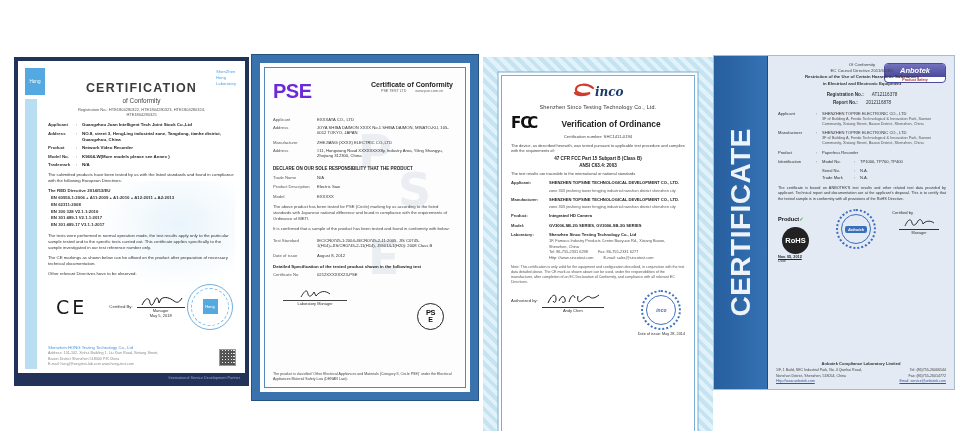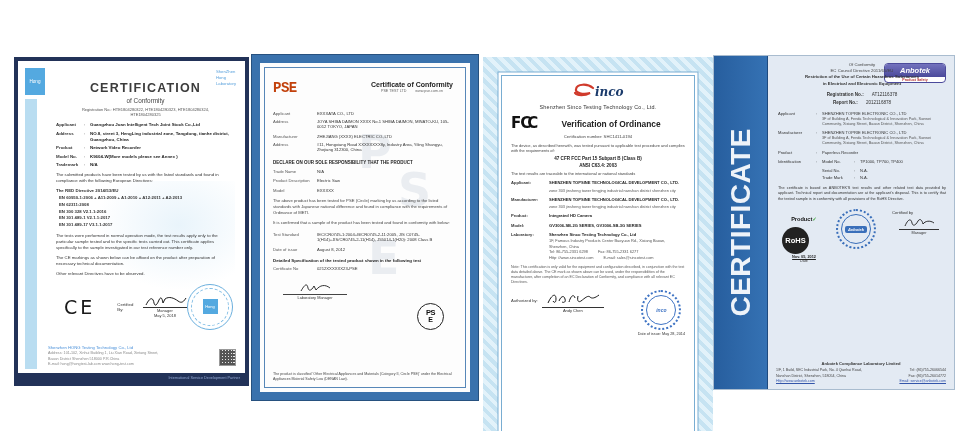--- a/index.html
+++ b/index.html
@@ -12,21 +12,21 @@
   .cert *{box-sizing:border-box}
 
   
   .c1{left:14px;top:57px;width:235px;height:329px;background:#fff;border:4px solid #223258}
   .c1-strip{position:absolute;left:7px;top:38px;bottom:13px;width:12px;background:#b9ddf1}
   .c1-badge{position:absolute;left:7px;top:7px;width:20px;height:27px;background:#54a9e0;color:#fff;
     font-size:4.6px;display:flex;align-items:center;justify-content:center}
   .c1-lab{position:absolute;right:9px;top:8px;color:#58a0dc;font-size:4.2px;line-height:1.4}
   .c1-map{position:absolute;right:10px;top:120px;width:140px;height:110px;
     background:radial-gradient(ellipse at 60% 40%,#e9f4fb 0%,rgba(233,244,251,0) 70%)}
-  .c1-flow{position:absolute;left:38px;right:10px;top:20px}
+  .c1-flow{position:absolute;left:30px;right:10px;top:20px}
   .c1-title{text-align:center;font-size:12.5px;letter-spacing:1.2px;color:#3c3c3c;font-weight:600}
   .c1-sub{text-align:center;font-size:6.4px;color:#444;margin-top:2px}
   .c1-reg{text-align:center;font-size:4px;color:#555;line-height:1.35;margin-top:2.5px}
   .c1-fields{margin-top:5px;font-size:4.4px;line-height:1.35}
   .c1-row{display:flex;margin-bottom:2.6px}
   .c1-row .lbl{width:28px;flex:none;font-weight:bold;color:#333}
   .c1-row .sep{width:6px;flex:none;color:#333}
   .c1-row .val{flex:1;font-weight:bold;color:#222}
   .c1-p{font-size:4.3px;line-height:1.4;color:#333;margin-top:4px}
   .c1-dir{font-size:4.4px;font-weight:bold;margin-top:4px}
@@ -51,22 +51,22 @@
   .c1-bar{position:absolute;left:0;right:0;bottom:0;height:9px;background:#223258;color:#93a8d2;
     font-size:3.8px;display:flex;align-items:center;justify-content:flex-end;padding-right:5px}
 
   
   .c2{left:252px;top:55px;width:226px;height:345px;background:#fdfdfd;border:8px solid #3a72ad;
     box-shadow:0 0 0 1px #27517f}
   .c2-frame{position:absolute;inset:4px;border:1px solid #5787b8;pointer-events:none}
   .c2-wm{position:absolute;font-weight:bold;color:rgba(120,140,170,0.14);font-family:"DejaVu Sans",sans-serif}
   .c2-flow{position:absolute;left:13px;right:13px;top:12px}
   .c2-head{display:flex;justify-content:space-between;align-items:flex-start;margin-top:6px}
-  .pse-logo{font-size:14px;font-weight:800;color:#c2410c;letter-spacing:-0.5px;line-height:1;
-    font-family:Liberation Mono, monospace}
+  .pse-logo{font-size:20px;font-weight:800;color:#6d28d9;letter-spacing:-0.5px;line-height:1;
+    font-family:Liberation Sans, sans-serif}
   .c2-titleblock{text-align:center;margin-right:4px}
   .c2-title{font-size:7px;font-weight:bold;color:#222}
   .c2-titlesub{font-size:3.7px;color:#666;margin-top:1px;display:flex;gap:9px;justify-content:center}
   .c2-fields{margin-top:16px;font-size:4.2px;line-height:1.35;color:#444}
   .c2-row{display:flex;margin-bottom:2px}
   .c2-row .lbl{width:44px;flex:none;color:#555}
   .c2-row .val{flex:1;color:#333}
   .c2-declare{font-weight:bold;font-size:4.5px;color:#222;margin-top:7px}
   .c2-fields2{margin-top:4px;font-size:4.2px;line-height:1.4}
   .c2-fields2 .c2-row{margin-bottom:3.4px}
@@ -139,21 +139,21 @@
   .c4-row{display:flex;font-size:4.1px;line-height:1.4;margin-top:3.2px}
   .c4-row .lbl{width:38px;flex:none;color:#333}
   .c4-row .sep{width:6px;flex:none}
   .c4-row .body{flex:1;color:#333}
   .c4-addr{color:#555;font-size:3.8px}
   .c4-subrow{display:flex}
   .c4-subrow .slbl{width:32px;flex:none}
   .c4-subrow .ssep{width:6px;flex:none}
   .c4-para{margin-top:5px;font-size:3.8px;color:#333;line-height:1.45;text-align:justify}
   .c4-bottom{display:flex;align-items:flex-start;margin-top:5px}
-  .rohs-block{width:52px;text-align:center}
+  .rohs-block{width:52px;text-align:left}
   .rohs-product{font-weight:800;font-size:5.6px;color:#111}
   .rohs-check{color:#3aa53a;font-size:5.5px;font-weight:bold}
   .rohs-circle{width:27px;height:27px;border-radius:50%;background:#222;color:#fff;display:flex;
     align-items:center;justify-content:center;font-weight:bold;font-size:7.5px;margin:1.5px 0 1.5px 4px}
   .rohs-date{font-size:3.8px;font-weight:bold;text-decoration:underline;color:#222}
   .rohs-datelbl{font-size:3.7px;color:#333}
   .c4-seal{width:40px;height:40px;border:2px dotted #3a6fba;border-radius:50%;margin:2px 8px 0 6px;
     display:flex;align-items:center;justify-content:center;position:relative;flex:none}
   .c4-seal::before{content:"";position:absolute;inset:3px;border:1px solid #3a6fba;border-radius:50%}
   .c4-seal-badge{background:#3a6fba;color:#fff;font-size:4px;font-weight:bold;font-style:italic;

